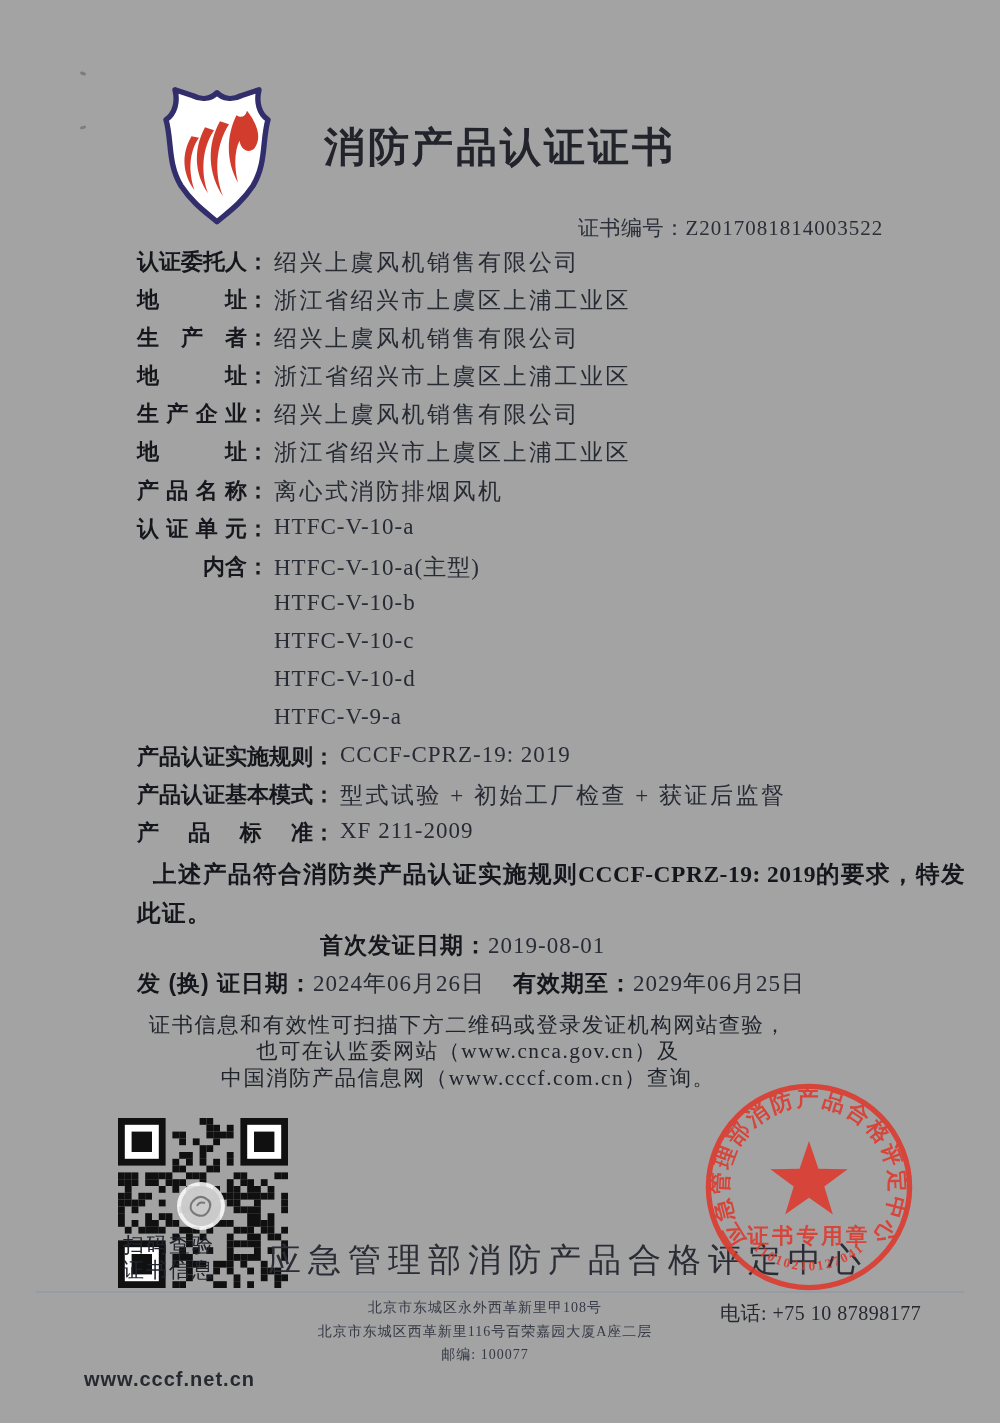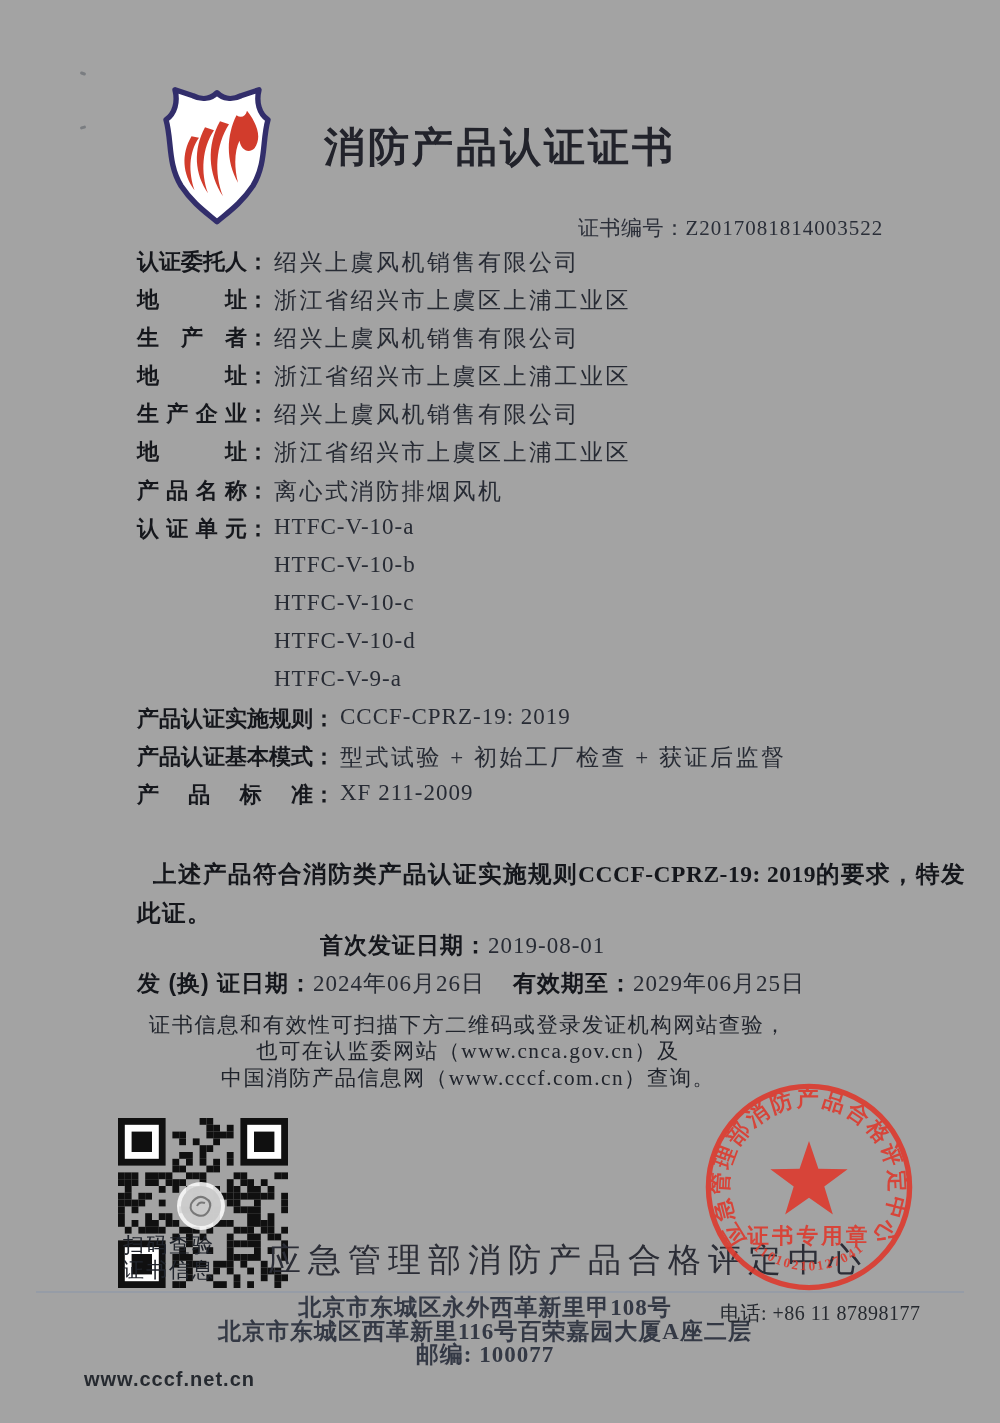--- a/index.html
+++ b/index.html
@@ -58,21 +58,21 @@
     letter-spacing:7px;white-space:nowrap;
     font-family:"Liberation Serif","DejaVu Serif",cursive,serif;
   }
   .stamp{position:absolute;left:702px;top:1080px;width:214px;height:214px;opacity:0.9;}
   
   .divider{position:absolute;left:36px;top:1291px;width:928px;height:2px;background:#969ca6;}
   .f-url{position:absolute;left:84px;top:1368px;
     font-family:"Liberation Sans","DejaVu Sans",sans-serif;font-weight:700;
     font-size:20px;letter-spacing:1px;color:#262a30;}
   .f-addr{position:absolute;left:185px;top:1296px;width:600px;text-align:center;
-    font-size:23px;color:#343945;line-height:23.6px;letter-spacing:1px;font-weight:bold;}
+    font-size:14px;color:#343945;line-height:23.6px;letter-spacing:1px;}
   .f-phone{position:absolute;left:720px;top:1300px;font-size:20px;color:#262a30;letter-spacing:0.5px;white-space:nowrap;}
   
   .speck{position:absolute;width:6px;height:3px;background:#5a5f66;opacity:0.55;border-radius:2px;}
 </style>
 </head>
 <body>
 
 <div class="page">
 
   <div class="speck" style="left:80px;top:72px;transform:rotate(20deg);"></div>
@@ -93,20 +93,21 @@
 
   <div class="fields">
     <div class="row"><span class="lbl">认证委托人</span><span class="colon">：</span><span class="val">绍兴上虞风机销售有限公司</span></div>
     <div class="row"><span class="lbl">地址</span><span class="colon">：</span><span class="val">浙江省绍兴市上虞区上浦工业区</span></div>
     <div class="row"><span class="lbl">生产者</span><span class="colon">：</span><span class="val">绍兴上虞风机销售有限公司</span></div>
     <div class="row"><span class="lbl">地址</span><span class="colon">：</span><span class="val">浙江省绍兴市上虞区上浦工业区</span></div>
     <div class="row"><span class="lbl">生产企业</span><span class="colon">：</span><span class="val">绍兴上虞风机销售有限公司</span></div>
     <div class="row"><span class="lbl">地址</span><span class="colon">：</span><span class="val">浙江省绍兴市上虞区上浦工业区</span></div>
     <div class="row"><span class="lbl">产品名称</span><span class="colon">：</span><span class="val">离心式消防排烟风机</span></div>
     <div class="row"><span class="lbl">认证单元</span><span class="colon">：</span><span class="val latin">HTFC-V-10-a</span></div>
+    <div class="row"><span class="lbl right">内含</span><span class="colon">：</span><span class="val latin">HTFC-V-10-a(主型)</span></div>
     <div class="row"><span class="lbl"></span><span class="colon hidden">：</span><span class="val latin">HTFC-V-10-b</span></div>
     <div class="row"><span class="lbl"></span><span class="colon hidden">：</span><span class="val latin">HTFC-V-10-c</span></div>
     <div class="row"><span class="lbl"></span><span class="colon hidden">：</span><span class="val latin">HTFC-V-10-d</span></div>
     <div class="row"><span class="lbl"></span><span class="colon hidden">：</span><span class="val latin">HTFC-V-9-a</span></div>
     <div class="row wide"><span class="lbl">产品认证实施规则</span><span class="colon">：</span><span class="val latin">CCCF-CPRZ-19: 2019</span></div>
     <div class="row wide"><span class="lbl">产品认证基本模式</span><span class="colon">：</span><span class="val">型式试验 + 初始工厂检查 + 获证后监督</span></div>
     <div class="row wide"><span class="lbl">产品标准</span><span class="colon">：</span><span class="val latin">XF 211-2009</span></div>
   </div>
 
   <div class="statement">
@@ -372,15 +373,15 @@
     </text>
   </svg>
 
   <div class="divider"></div>
   <div class="f-url">www.cccf.net.cn</div>
   <div class="f-addr">
     <div>北京市东城区永外西革新里甲108号</div>
     <div>北京市东城区西革新里116号百荣嘉园大厦A座二层</div>
     <div>邮编: 100077</div>
   </div>
-  <div class="f-phone">电话: +86 11 87898177</div>
+  <div class="f-phone">电话: +75 10 87898177</div>
 
 </div>
 
 </body></html>

